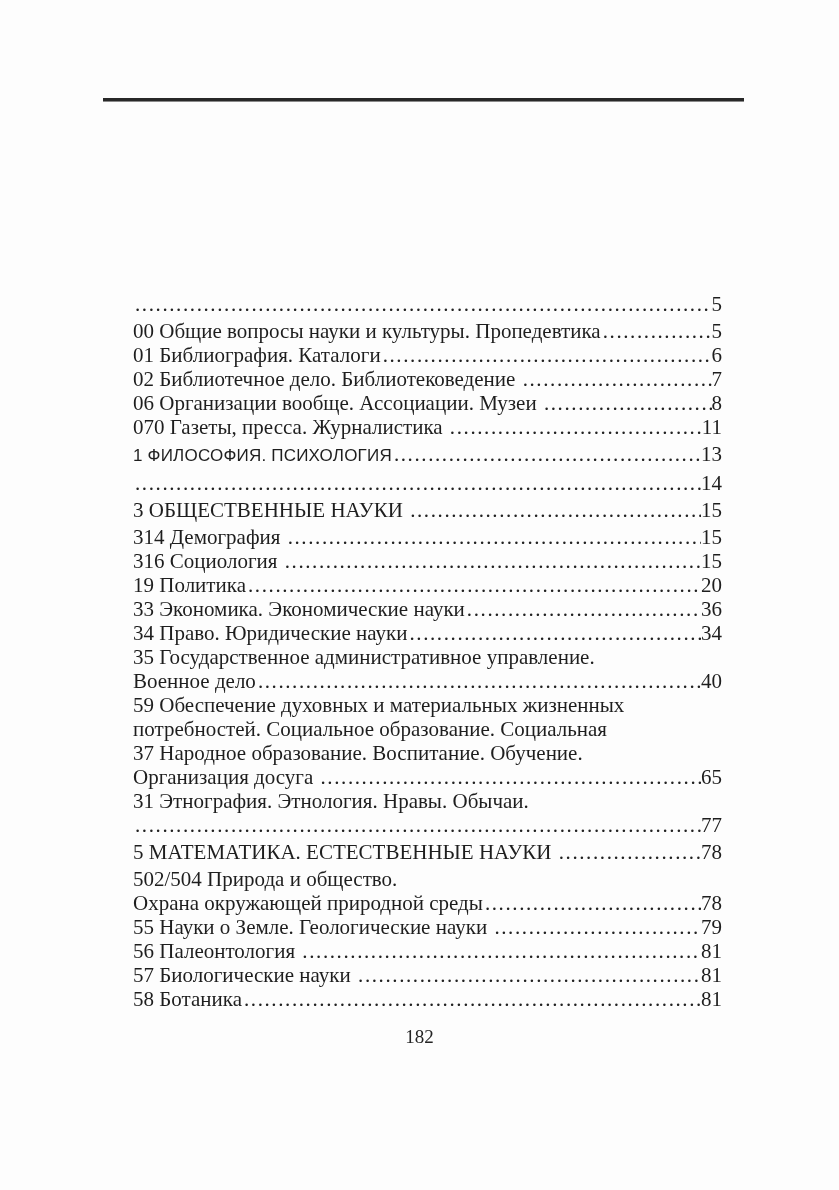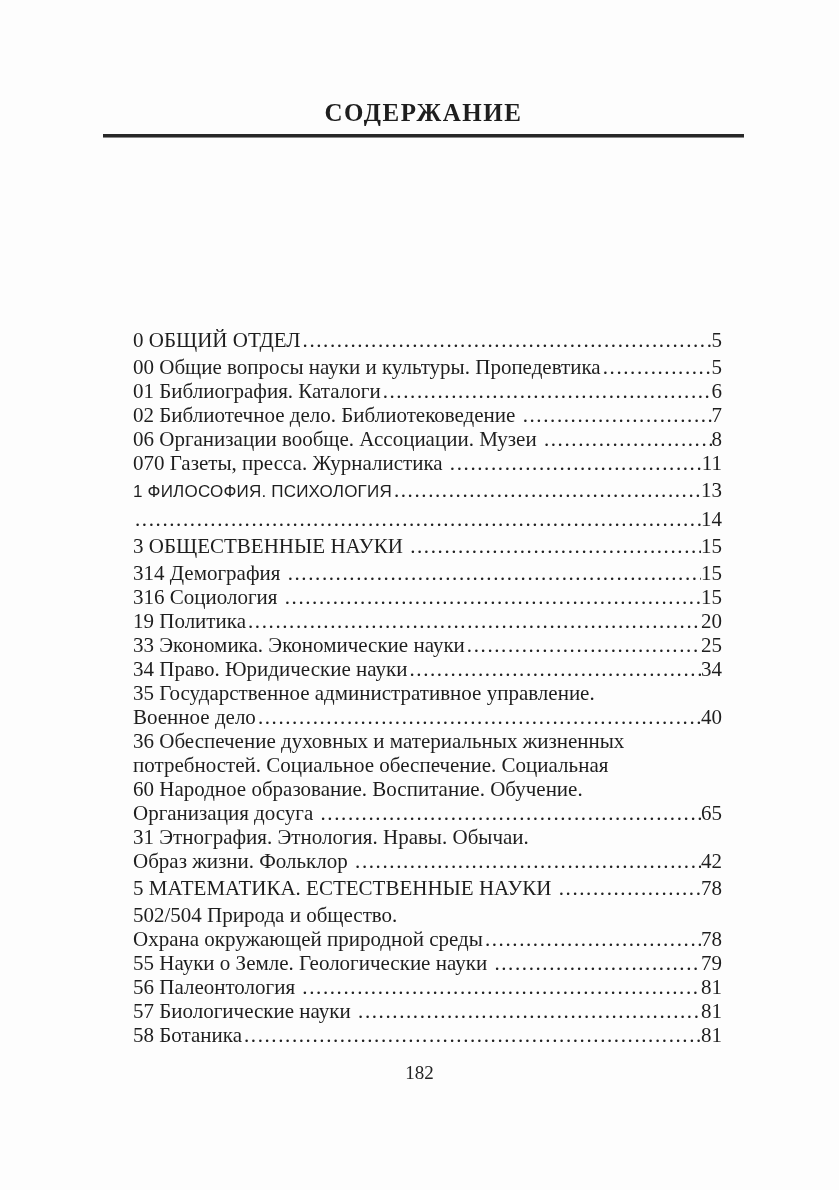--- a/index.html
+++ b/index.html
@@ -76,27 +76,25 @@
     text-align: center;
     font-size: 19px;
     color: #242424;
   }
 </style>
 </head>
 <body>
 
 <div class="page">
   <div class="header">
-    <h1 class="doc-title">СОДЕРЖАНИЕ</h1>
     <div class="title-rule"></div>
   </div>
 
   <div class="toc" id="toc">
       <div class="row caps">
-        <span class="t">0 ОБЩИЙ ОТДЕЛ</span>
         <span class="leader"></span>
         <span class="pg">5</span>
       </div>
       <div class="row">
         <span class="t">00 Общие вопросы науки и культуры. Пропедевтика</span>
         <span class="leader"></span>
         <span class="pg">5</span>
       </div>
       <div class="row">
         <span class="t">01 Библиография. Каталоги</span>
@@ -143,56 +141,55 @@
         <span class="pg">15</span>
       </div>
       <div class="row">
         <span class="t">19 Политика</span>
         <span class="leader"></span>
         <span class="pg">20</span>
       </div>
       <div class="row">
         <span class="t">33 Экономика. Экономические науки</span>
         <span class="leader"></span>
-        <span class="pg">25</span>
+        <span class="pg">36</span>
       </div>
       <div class="row">
         <span class="t">34 Право. Юридические науки</span>
         <span class="leader"></span>
         <span class="pg">34</span>
       </div>
       <div class="row">
         <span class="t">35 Государственное административное управление.</span>
       </div>
       <div class="row">
         <span class="t">Военное дело</span>
         <span class="leader"></span>
         <span class="pg">40</span>
       </div>
       <div class="row">
-        <span class="t">36 Обеспечение духовных и материальных жизненных</span>
-      </div>
-      <div class="row">
-        <span class="t">потребностей. Социальное обеспечение. Социальная</span>
-      </div>
-      <div class="row">
-        <span class="t">60 Народное образование. Воспитание. Обучение.</span>
+        <span class="t">59 Обеспечение духовных и материальных жизненных</span>
+      </div>
+      <div class="row">
+        <span class="t">потребностей. Социальное образование. Социальная</span>
+      </div>
+      <div class="row">
+        <span class="t">37 Народное образование. Воспитание. Обучение.</span>
       </div>
       <div class="row">
         <span class="t">Организация досуга </span>
         <span class="leader"></span>
         <span class="pg">65</span>
       </div>
       <div class="row">
         <span class="t">31 Этнография. Этнология. Нравы. Обычаи.</span>
       </div>
       <div class="row">
-        <span class="t">Образ жизни. Фольклор </span>
-        <span class="leader"></span>
-        <span class="pg">42</span>
+        <span class="leader"></span>
+        <span class="pg">77</span>
       </div>
       <div class="row caps">
         <span class="t">5 МАТЕМАТИКА. ЕСТЕСТВЕННЫЕ НАУКИ </span>
         <span class="leader"></span>
         <span class="pg">78</span>
       </div>
       <div class="row">
         <span class="t">502/504 Природа и общество.</span>
       </div>
       <div class="row">

